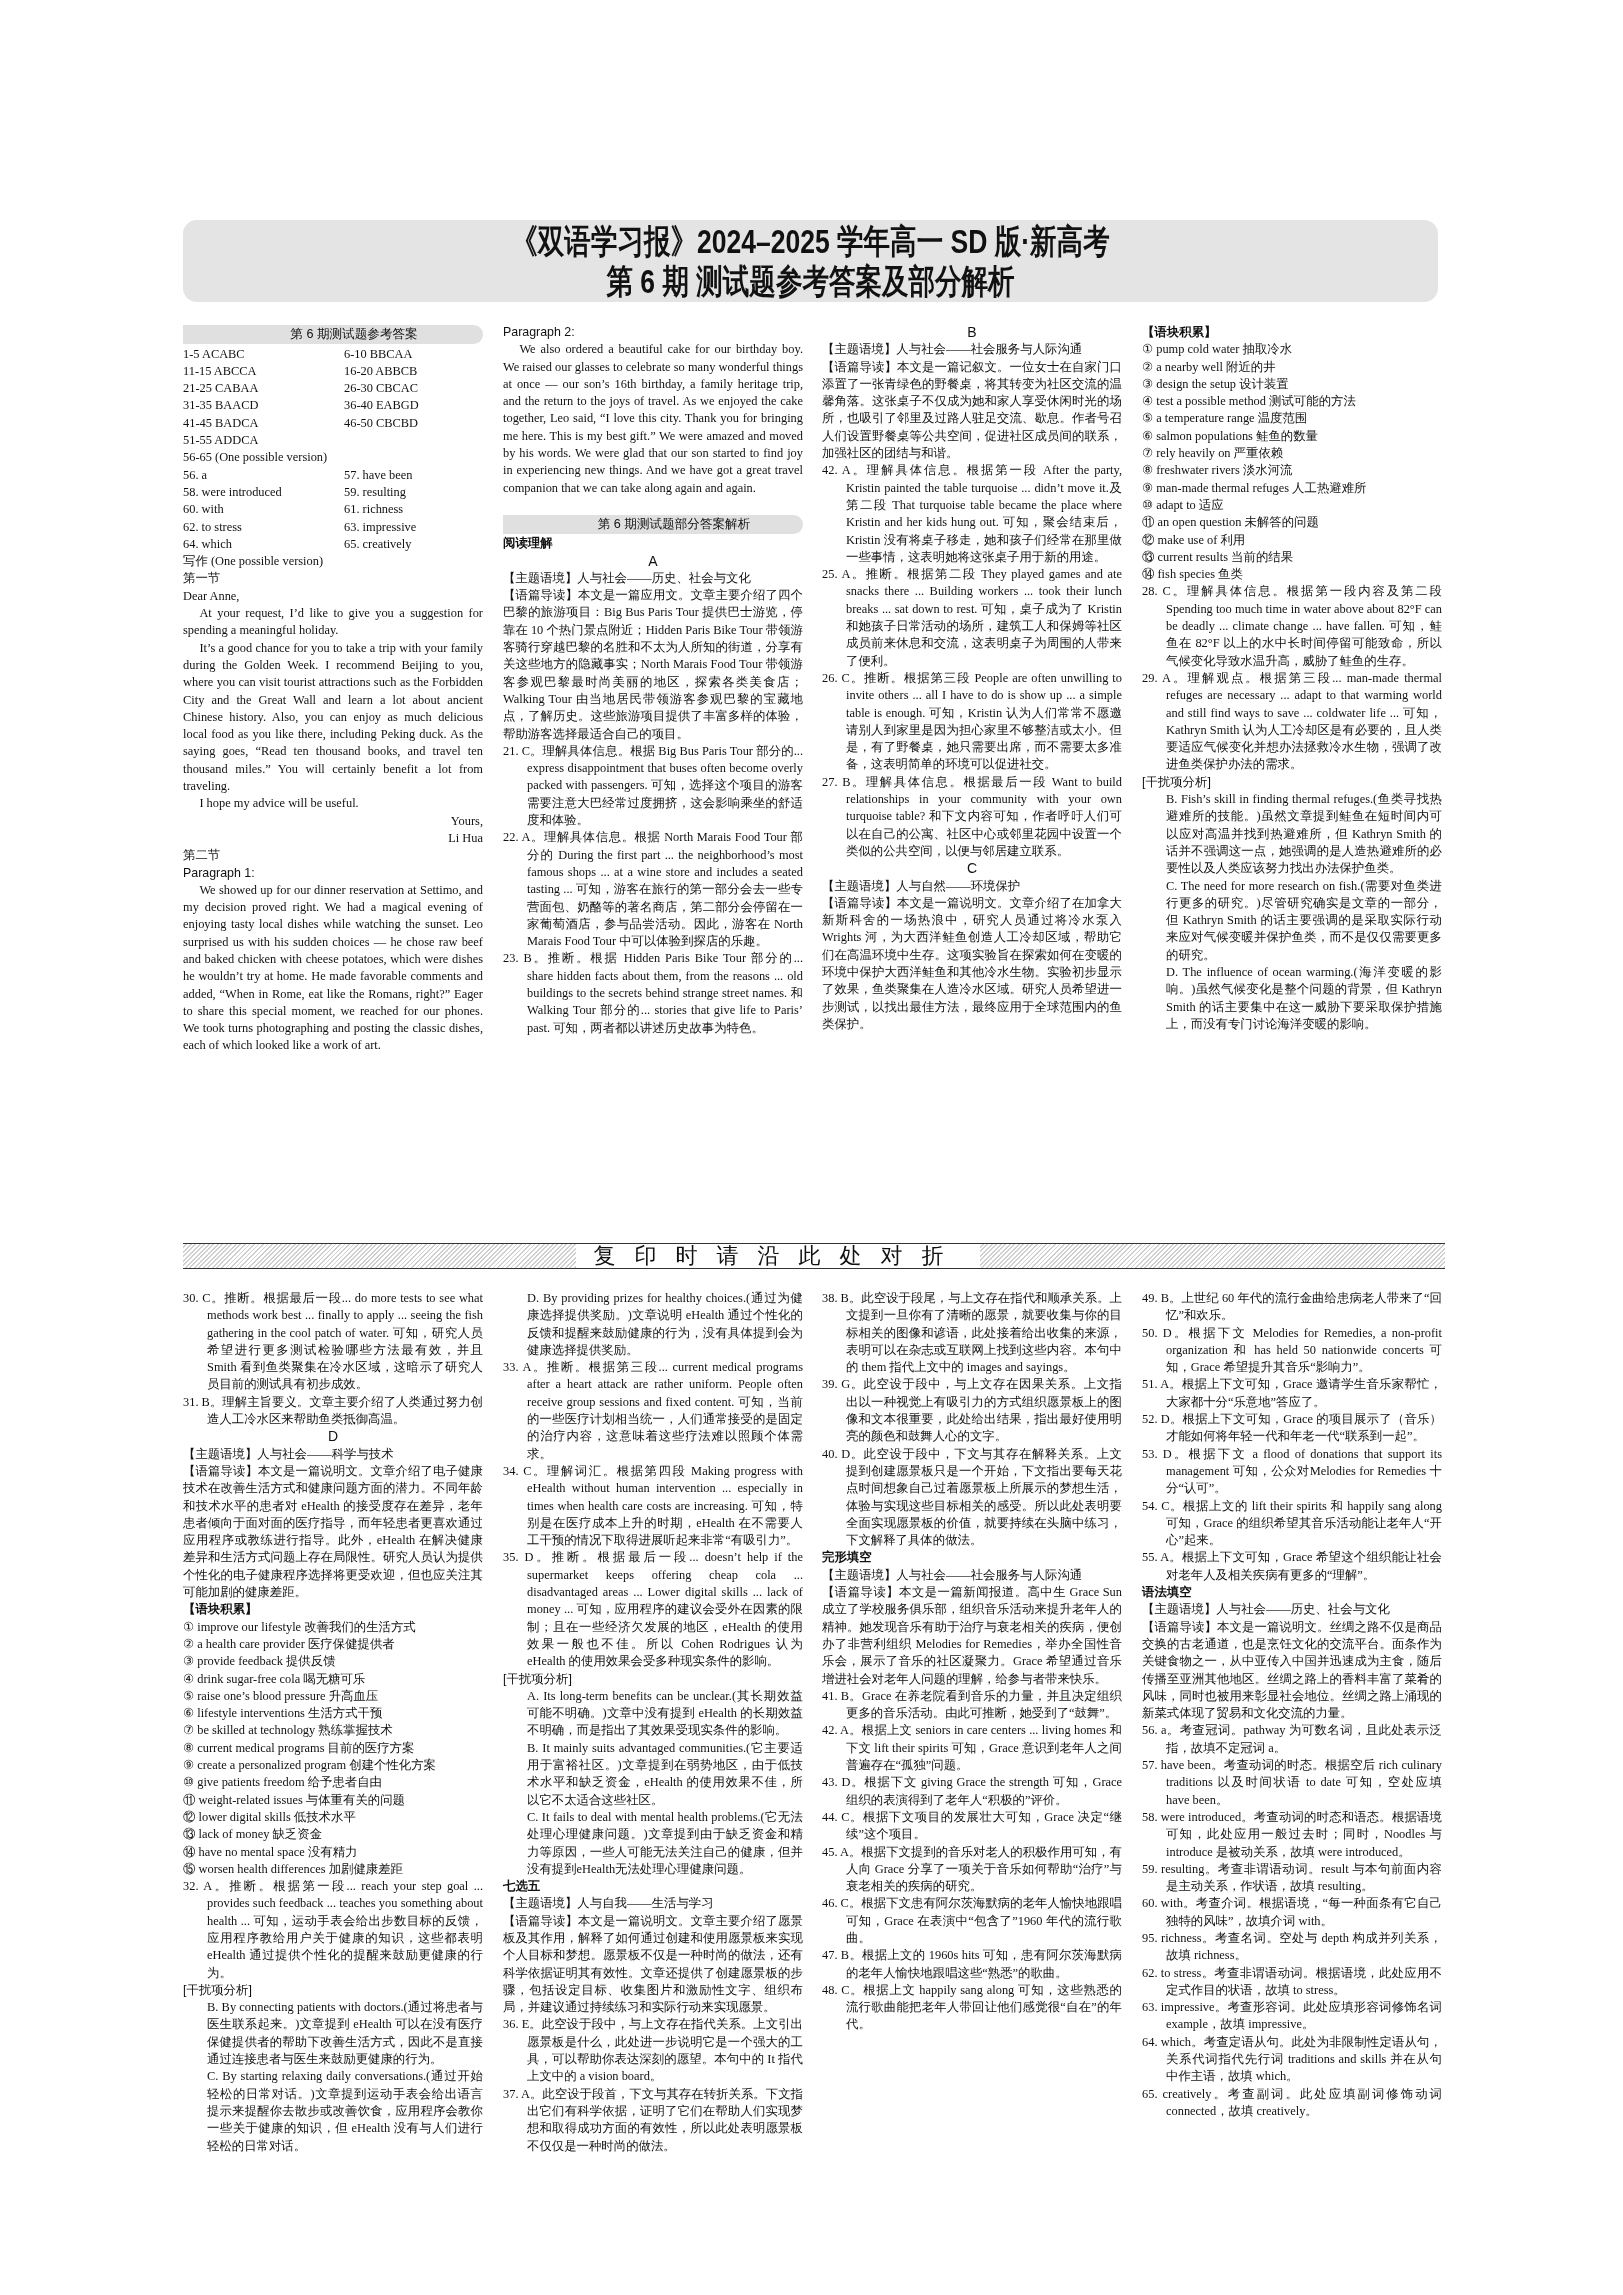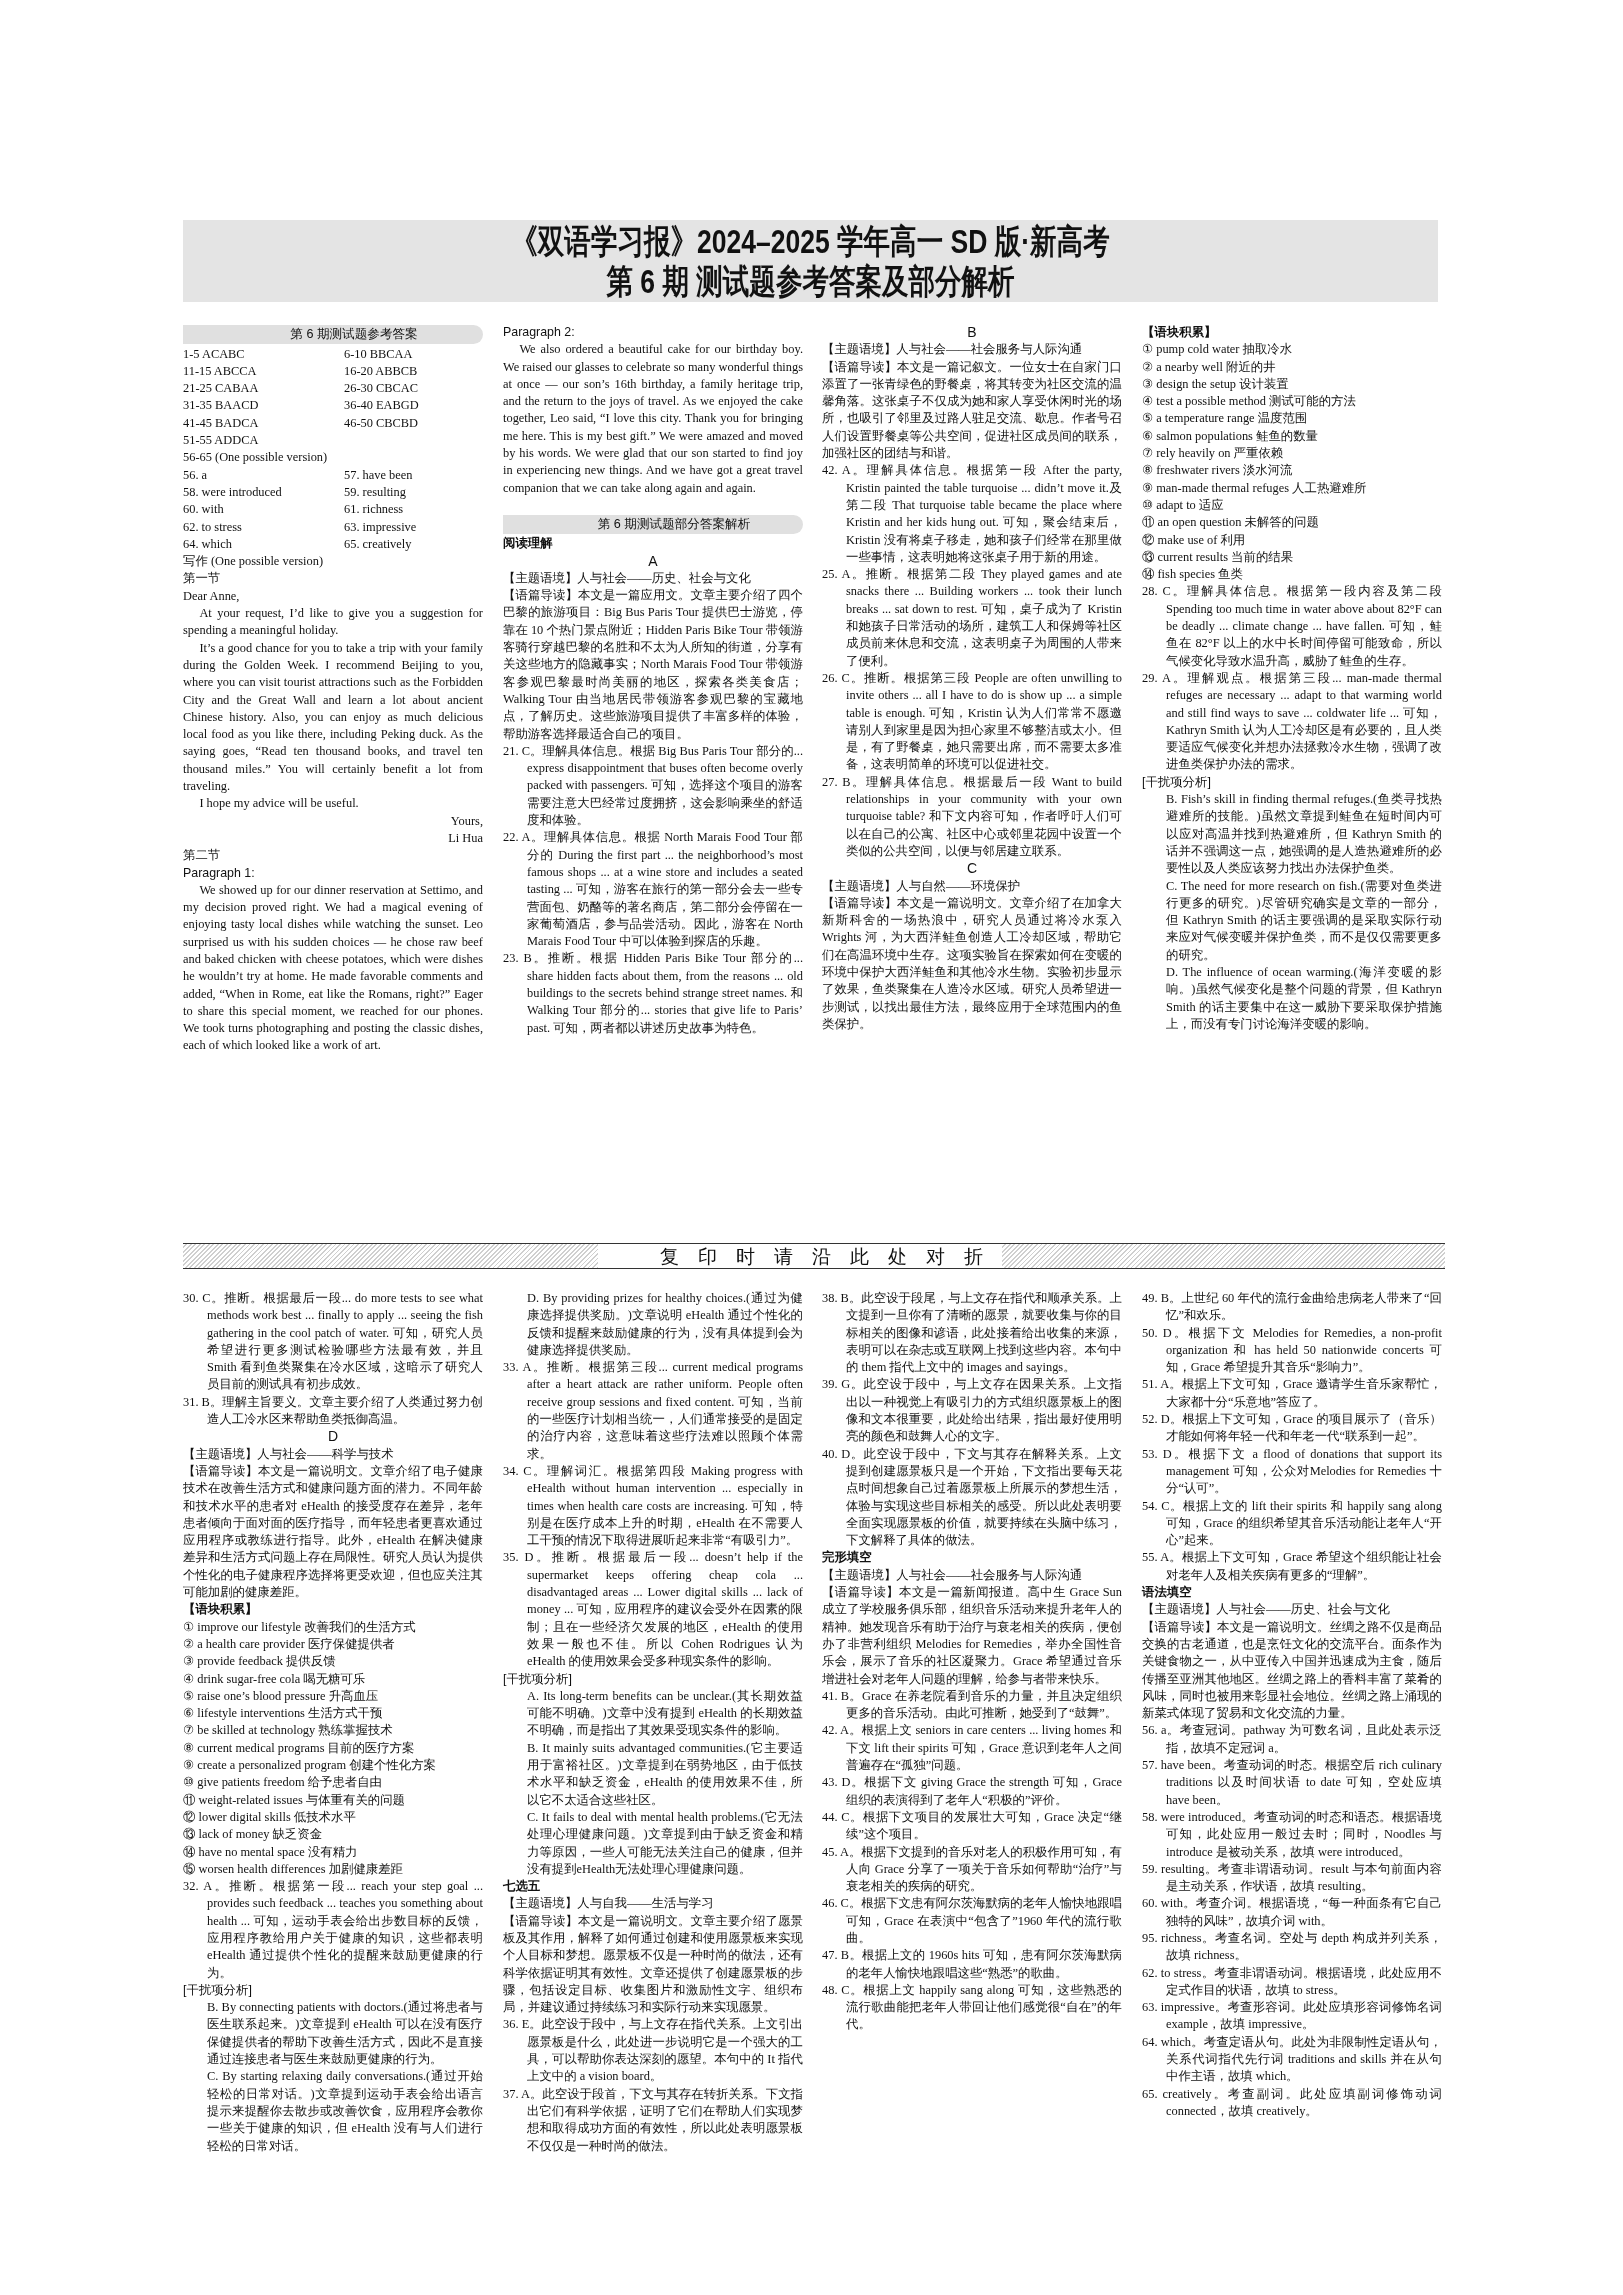--- a/index.html
+++ b/index.html
@@ -1,33 +1,33 @@
 <!DOCTYPE html>
 <html style="font-size:10px"><head>
 <meta charset="utf-8">
 <style>
   html, body { margin:0; padding:0; background:#fff; }
   body { width:1623px; height:2295px; position:relative; font-family:"Liberation Serif","DejaVu Serif",serif; color:#111; overflow:hidden; }
-  .page-header { position:absolute; left:183px; top:220px; width:1255px; height:82px; background:#e4e4e4; text-align:center; }
+  .page-header { position:absolute; left:183px; top:220px; width:1255px; height:82px; background:#e4e4e4; text-align:center;border-radius:14px; }
   .page-header .t1 { font-family:"Liberation Sans","DejaVu Sans",sans-serif; font-size:34px; font-weight:bold; line-height:40px; margin-top:1.3px; transform:scaleX(0.78); }
   .page-header .t2 { font-family:"Liberation Sans","DejaVu Sans",sans-serif; font-size:34px; font-weight:bold; line-height:40px; transform:scaleX(0.78); }
   .col { position:absolute; width:300px; font-size:12.4px; line-height:17.3px; text-align:justify; }
   .col p { margin:0; }
   .sect-bar { background:#e0e0e0; border-radius:0 17.7px 17.7px 0; font-family:"Liberation Sans","DejaVu Sans",sans-serif; font-weight:normal; text-align:center; font-size:12.6px; line-height:19px; margin:1.3px 0 1.3px 0;padding-left:42px; }
   .ans-grid { display:grid; grid-template-columns:161px 139px; }
   .indent { text-indent:16.4px; }
   .right { text-align:right; }
   .sans { font-family:"Liberation Sans","DejaVu Sans",sans-serif; }
   .center { text-align:center; font-family:"Liberation Sans","DejaVu Sans",sans-serif; font-size:14px; }
   .q { padding-left:24px; text-indent:-24px; }
   .opt { padding-left:24px; }
   .head { font-family:"Liberation Sans","DejaVu Sans",sans-serif; font-weight:bold; }
   .fold { position:absolute; left:183px; top:1243px; width:1262px; height:24px; border-top:1.3px solid #333; border-bottom:1.3px solid #333;
     background:repeating-linear-gradient(135deg,#fff 0 1.9px,#cfcfcf 1.9px 3.2px); }
-  .fold .label { position:absolute; left:415px; top:0; width:404px; height:24px; background:#fff; font-size:19px; line-height:24px; letter-spacing:19px; text-align:right; font-family:"DejaVu Serif",serif; }
+  .fold .label { position:absolute; left:393px; top:0; width:404px; height:24px; background:#fff; font-size:22px; line-height:24px; letter-spacing:19px; text-align:center; font-family:"DejaVu Serif",serif; }
 </style>
 </head>
 <body>
 
 <div class="page-header">
   <div class="t1">《双语学习报》2024–2025 学年高一 SD 版·新高考</div>
   <div class="t2">第 6 期 测试题参考答案及部分解析</div>
 </div>
 
 <div class="col" style="left:183px; top:324px;">

